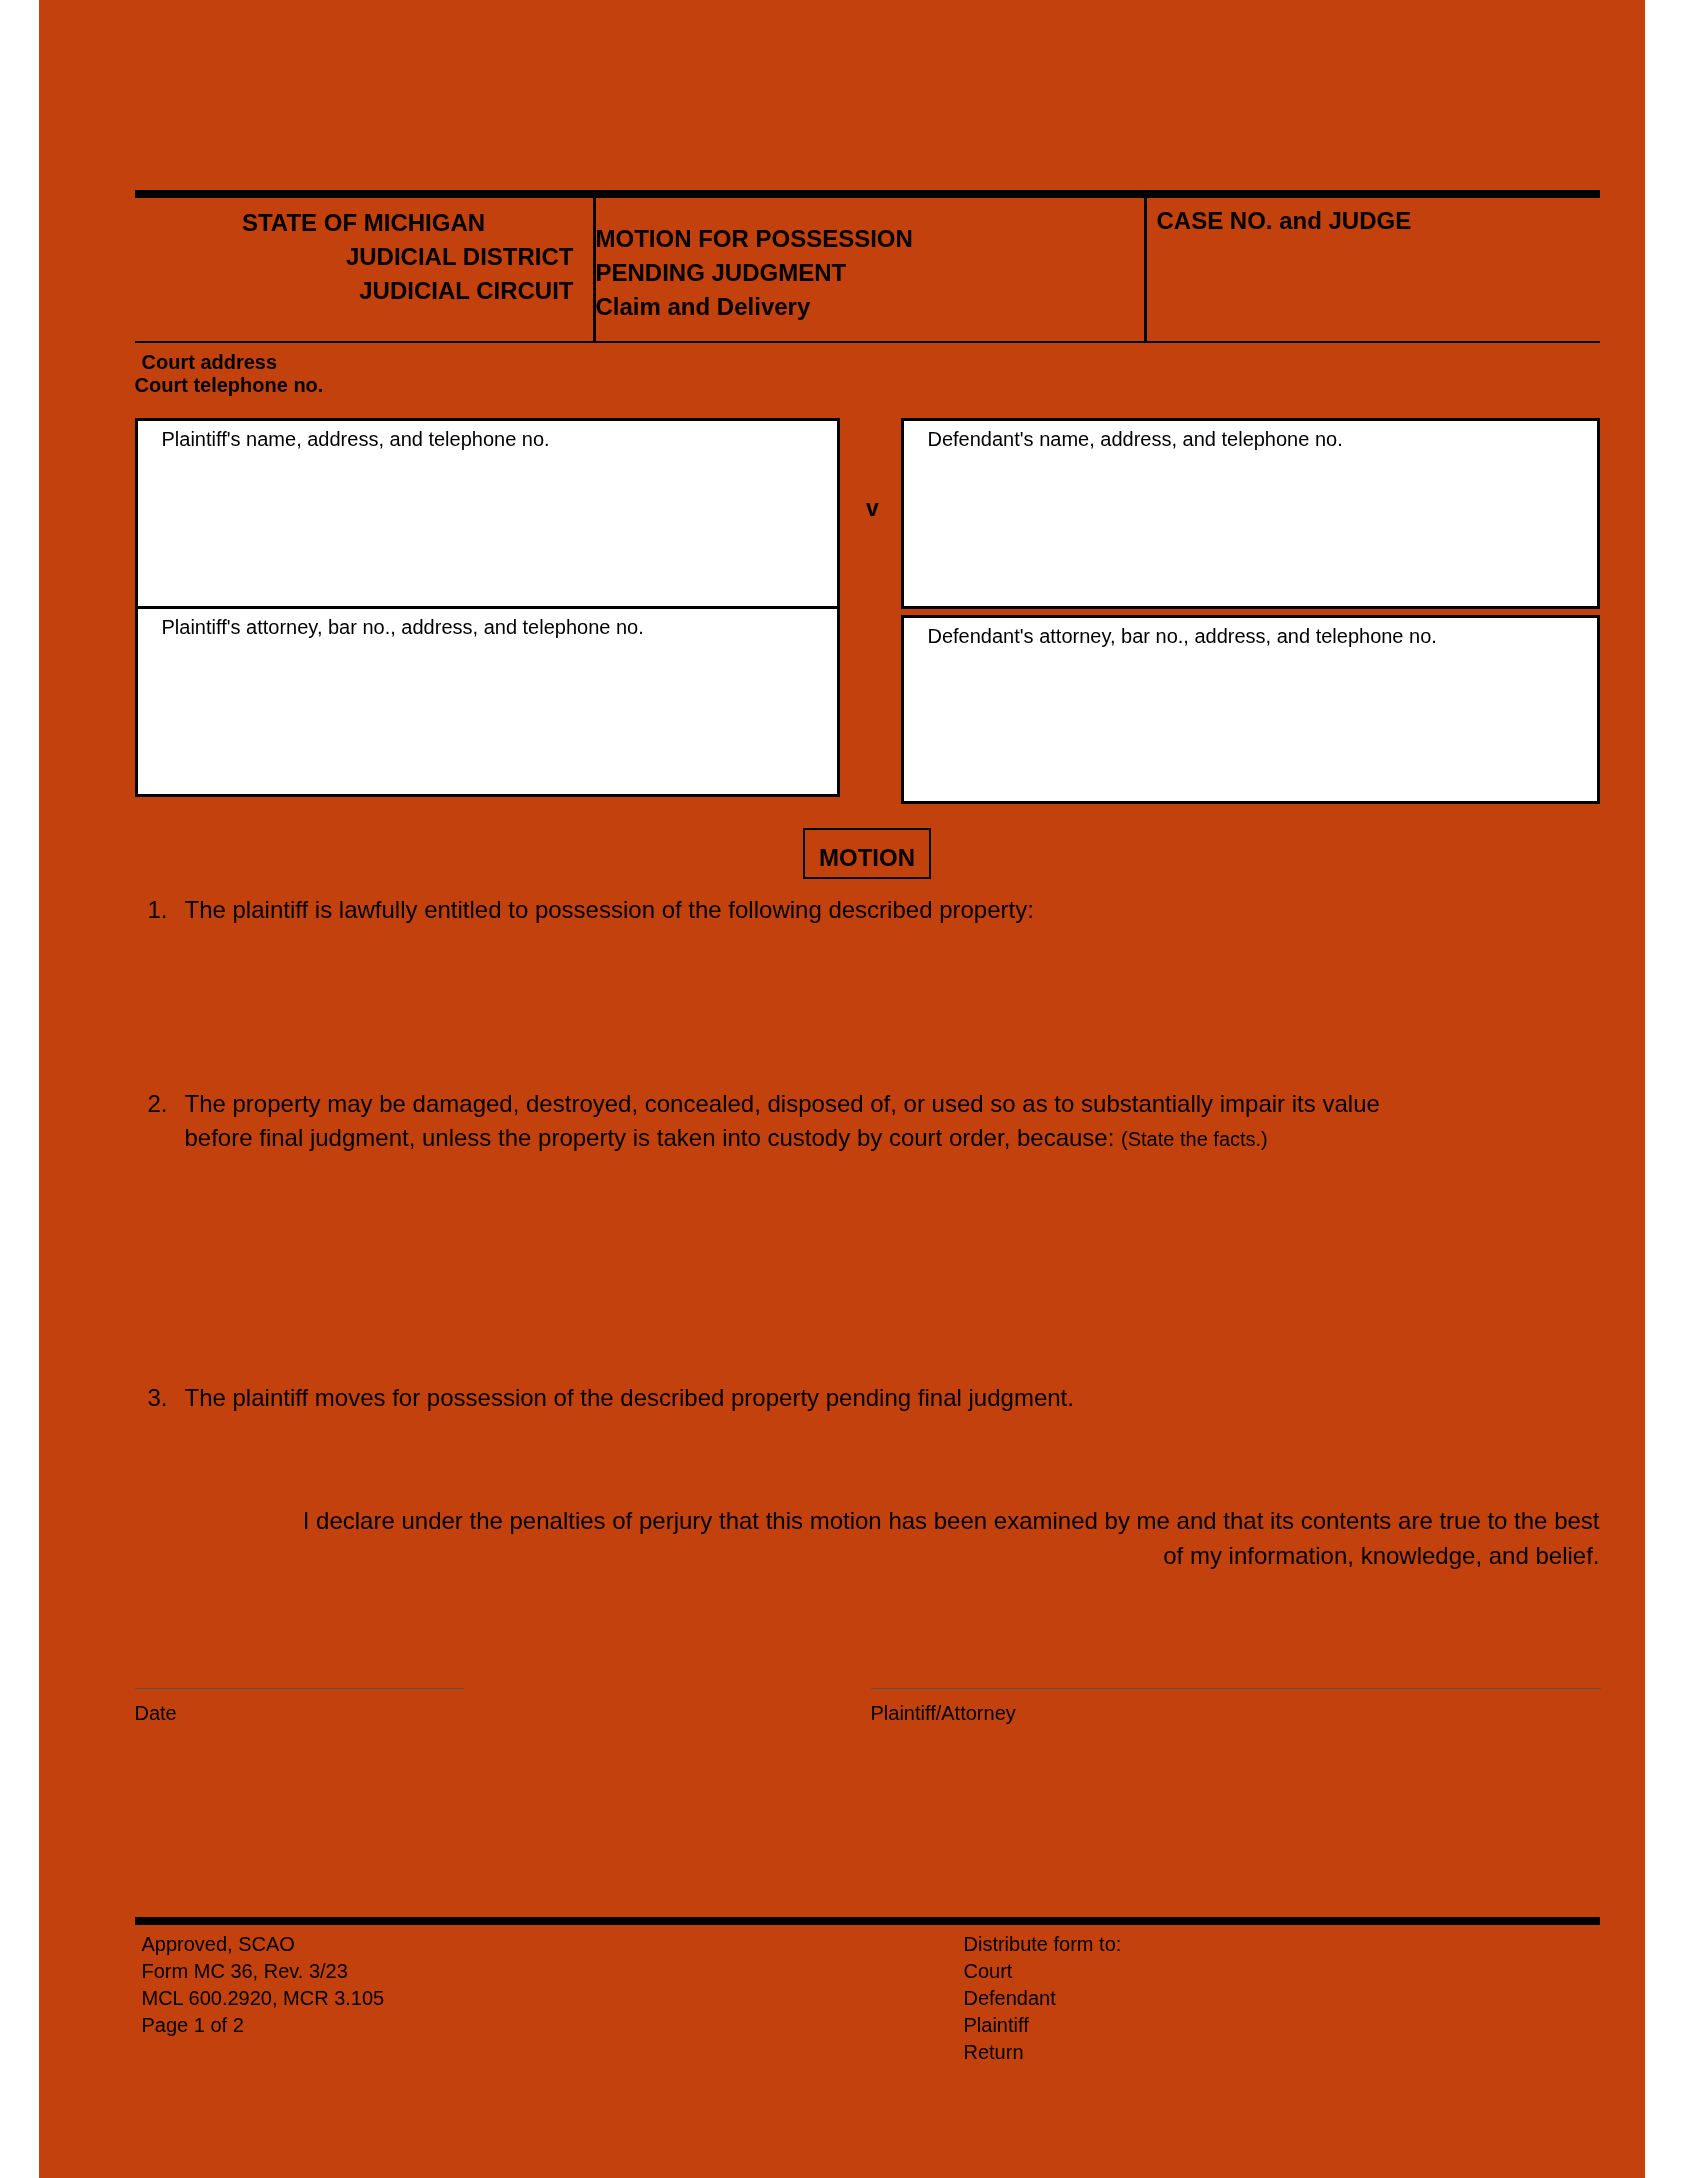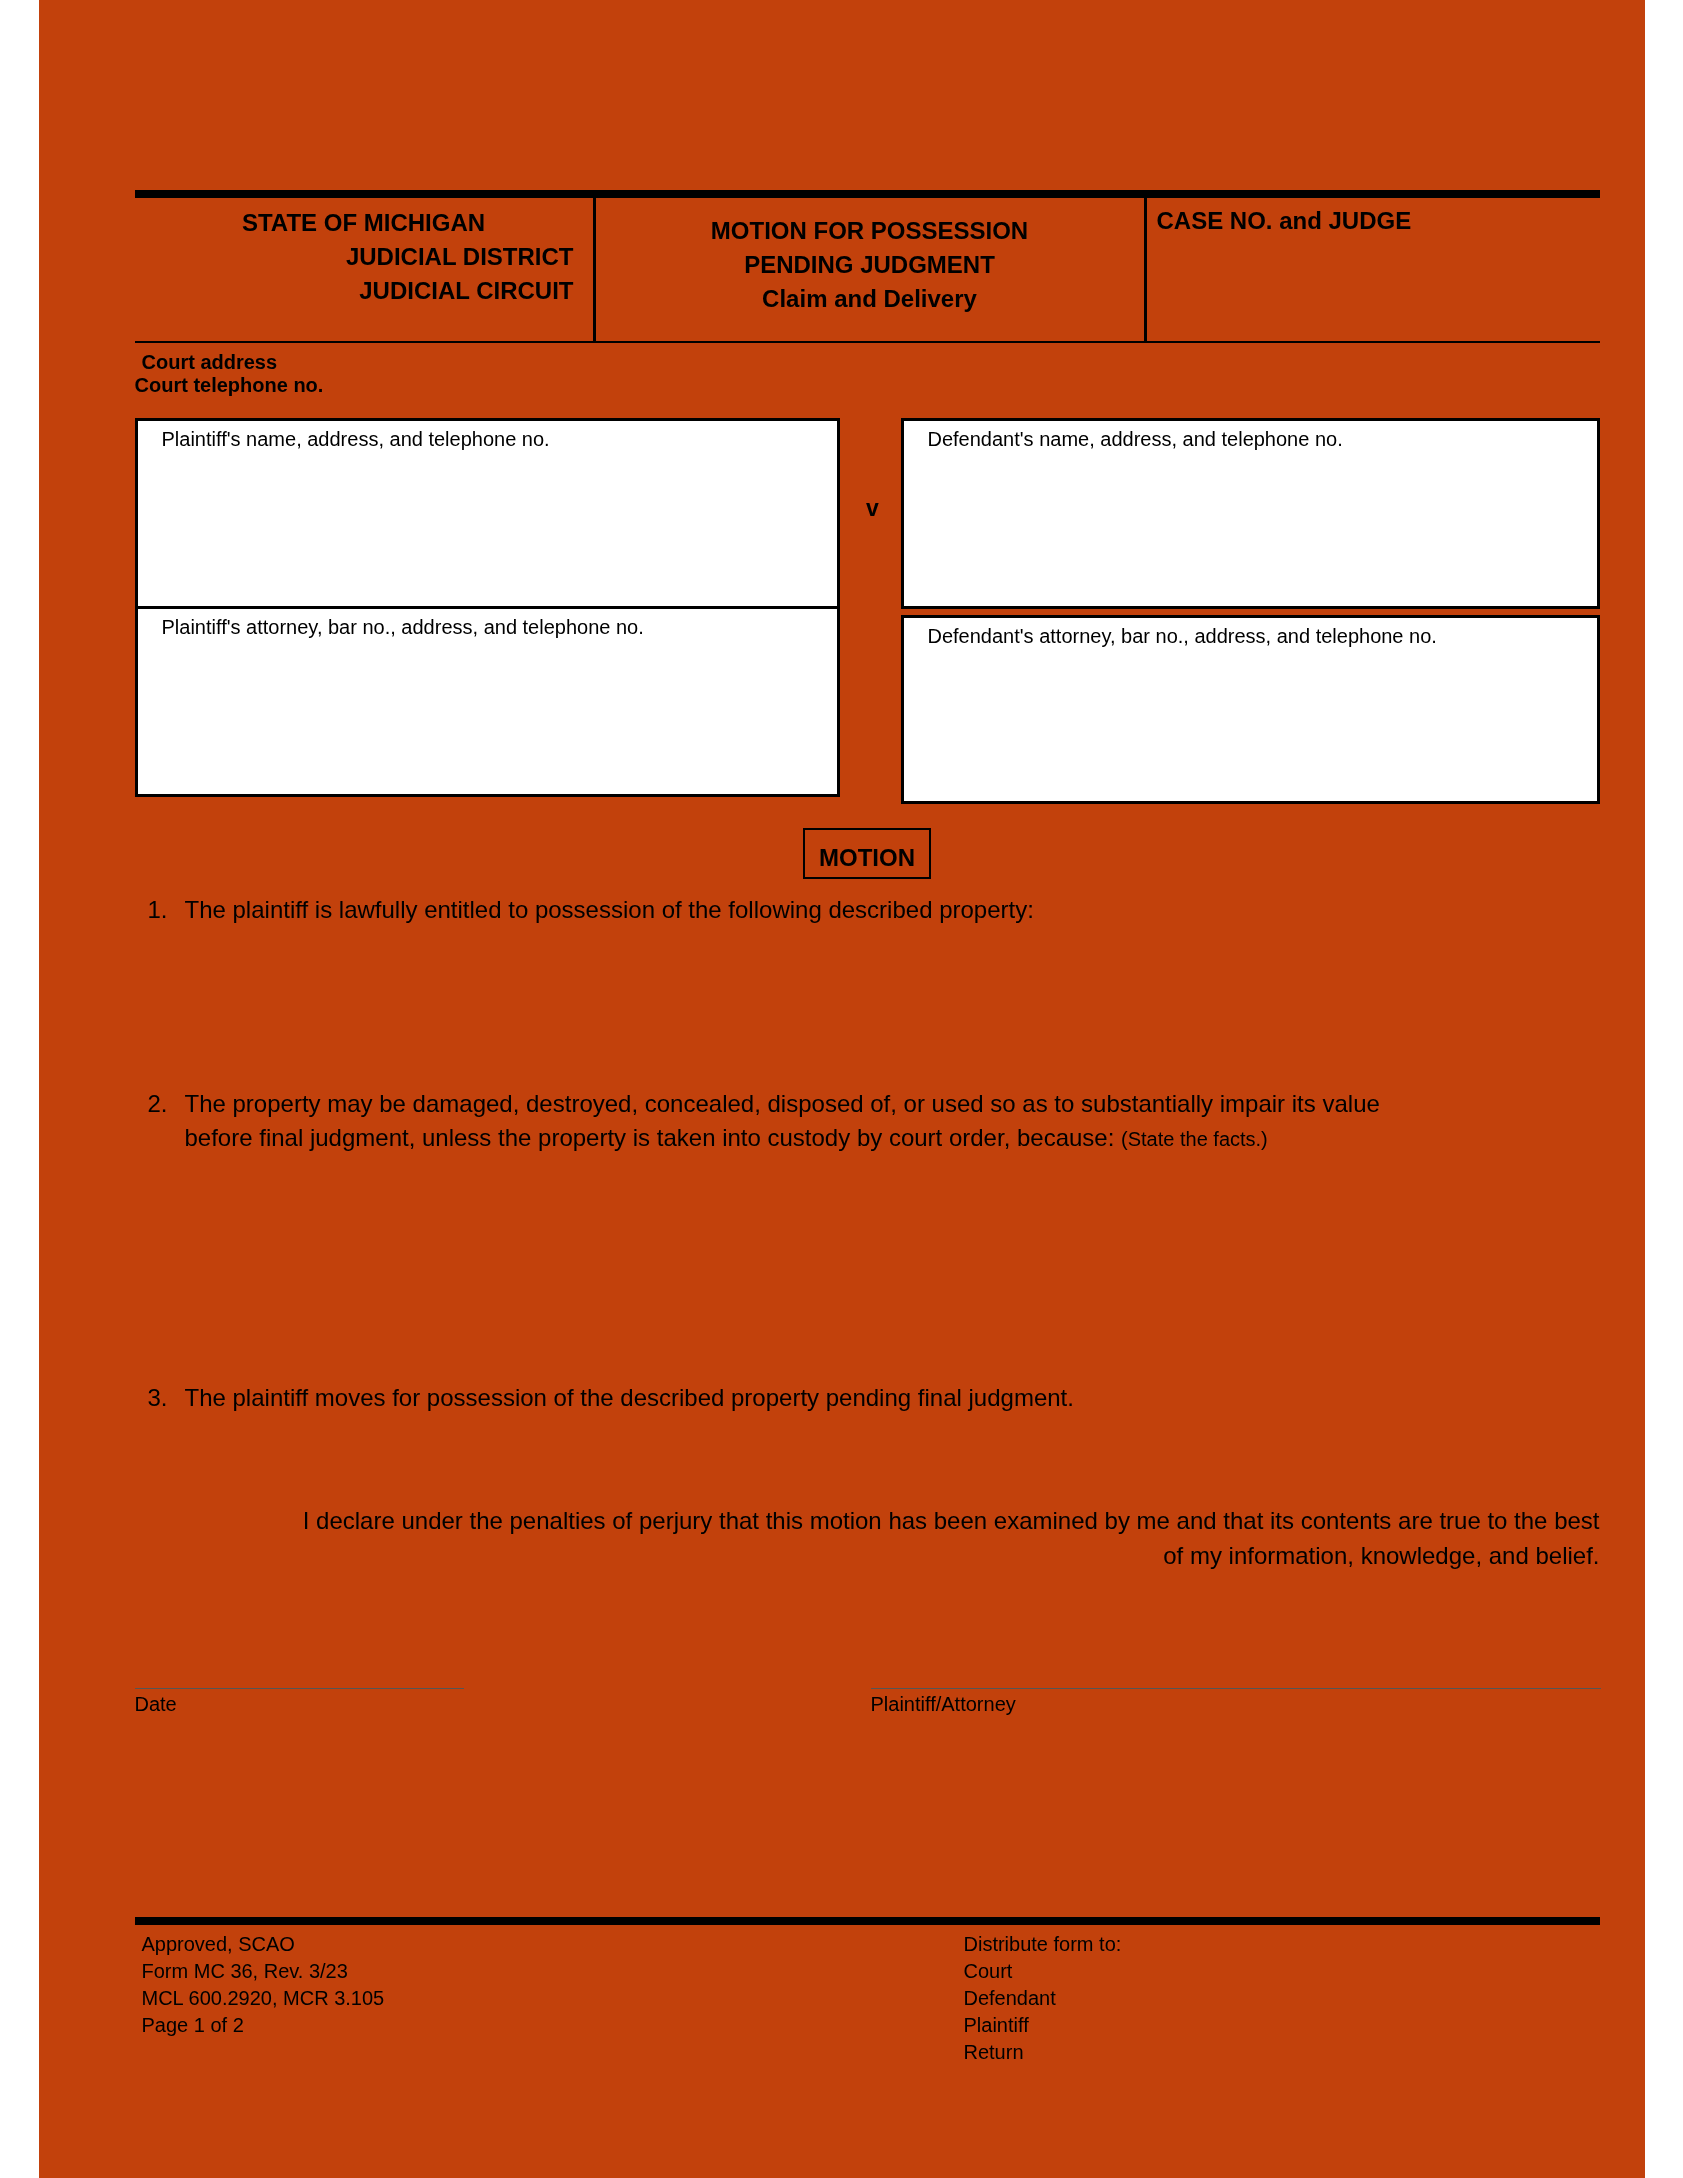--- a/index.html
+++ b/index.html
@@ -11,41 +11,41 @@
   }
   .abs { position:absolute; }
   .bar { background:#000; }
 
   
   .headrow { left:96px; top:198px; width:1465px; height:145px; border-bottom:2px solid #000; display:flex; }
   .hcell { font-weight:bold; font-size:24px; line-height:34px; }
   .hcell-left { width:458px; padding-top:8px; }
   .hcell-left .c { text-align:center; }
   .hcell-left .r { text-align:right; padding-right:19px; }
-  .hcell-mid { width:554px; border-left:3px solid #000; border-right:3px solid #000; text-align:center; padding-top:16px; }
+  .hcell-mid { width:554px; border-left:3px solid #000; border-right:3px solid #000; text-align:left; padding-top:24px; }
   .hcell-right { flex:1; padding:6px 0 0 10px; }
   .courtrow { left:96px; top:347px; width:1465px; display:flex; justify-content:space-between; font-weight:bold; font-size:20px; padding-top:4px;flex-direction:column; }
   .courtrow .pl { padding-left:7px; }
 
   
   .pbox { border:3px solid #000; font-size:20px; line-height:26px; padding:5px 24px; background:#fff; }
   .vs { font-weight:bold; font-size:23px; text-align:center; }
 
   
   .motion-wrap { left:96px; top:828px; width:1465px; text-align:center; }
   .motion-box { display:inline-block; border:2px solid #000; padding:14px 14px 5px; font-weight:bold; font-size:24px; }
   .item { display:flex; font-size:24px; line-height:34px; }
   .num { width:50px; padding-left:13px; flex:none; }
   .itext { width:1376px; }
   .line { white-space:nowrap; }
   .small-note { font-size:20px; }
   .decl { padding-left:13px; font-size:24px; line-height:35px; }
 
   
-  .sigline { border-top:1px solid #555; font-size:20px; padding-top:4px; }
+  .sigline { border-top:1px solid #555; font-size:20px; padding-top:13px; }
 
   
   .footer-col { font-size:20px; line-height:27px; }
   .fill { background:transparent; }
 </style>
 </head>
 <body>
 
 <div class="page">
 

